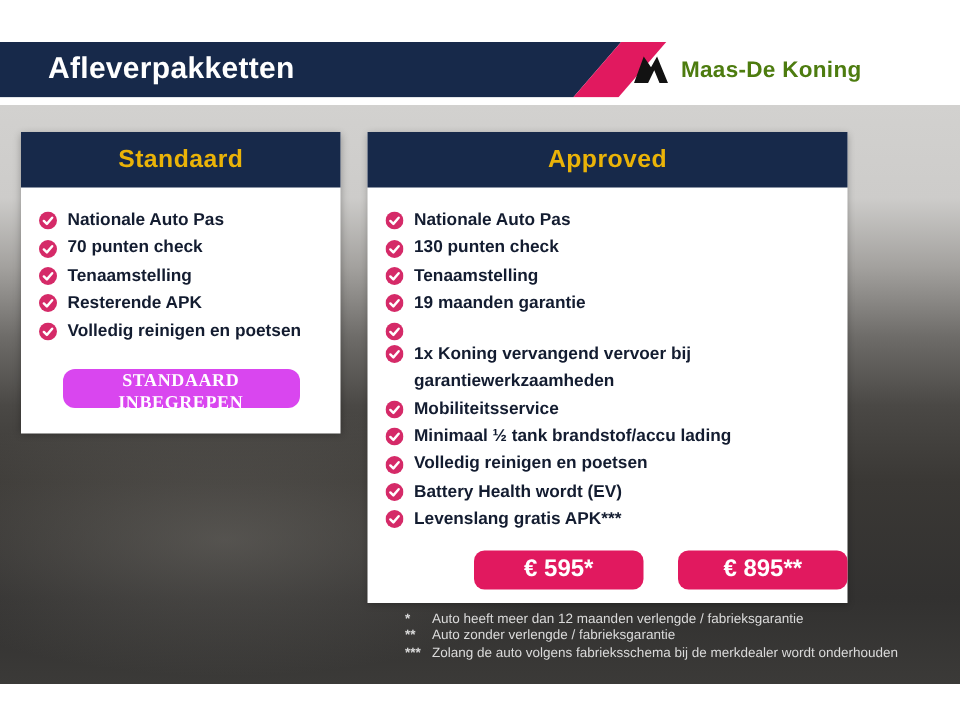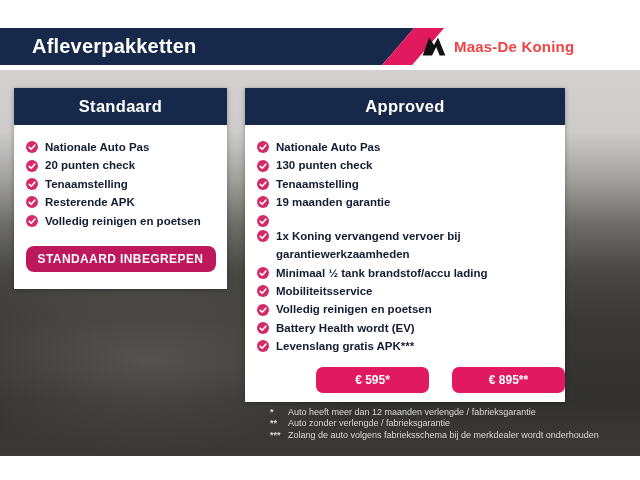--- a/index.html
+++ b/index.html
@@ -51,39 +51,39 @@
     font-weight: bold;
     letter-spacing: 0.2px;
   }
   .brand {
     position: absolute;
     left: 421px; top: 0; height: 37px;
     display: flex; align-items: center; gap: 7px;
   }
   .brand svg { display: block; }
   .brand .brand-name {
-    color: #ef4444;
+    color: #4d7c0f;
     font-size: 15px;
     font-weight: bold;
     letter-spacing: 0.2px;
     white-space: nowrap;
   }
 
   
   .card {
     position: absolute;
     background: #ffffff;
     box-shadow: 0 1px 5px rgba(0,0,0,0.30);
   }
   .card-standaard { left: 14px;  top: 88px; width: 213px; height: 201px; }
   .card-approved  { left: 245px; top: 88px; width: 320px; height: 314px; }
   .card-header {
     height: 37px;
     background: #17294a;
-    color: #ffffff;
+    color: #eab308;
     display: flex; align-items: center; justify-content: center;
     font-size: 16.5px;
     font-weight: bold;
     letter-spacing: 0.3px;
   }
 
   ul.checklist {
     list-style: none;
     margin: 13px 0 0 0;
     padding: 0 12px;
@@ -100,45 +100,45 @@
   ul.checklist .check {
     flex: none;
     width: 12px; height: 12px;
     margin-top: 3.2px;
   }
   ul.checklist .item-text { white-space: pre-line; }
 
   .badge-btn {
     display: block;
     margin: 16px auto 0 auto;
-    width: 190px; height: 26px;
+    width: 158px; height: 26px;
     border: none;
     border-radius: 8px;
-    background: #be185d;
+    background: #d946ef;
     color: #ffffff;
-    font-family: Liberation Sans, sans-serif;
+    font-family: Liberation Serif, serif;
     font-size: 12px;
     font-weight: bold;
     letter-spacing: 0.4px;
     cursor: pointer;
   }
 
   .price-row {
     position: absolute;
     left: 71px; bottom: 9px;
     display: flex; gap: 23px;
   }
   .price-btn {
     min-width: 113px; height: 26px;
     border: none;
     border-radius: 7px;
     background: #e1195f;
     color: #ffffff;
     font-family: "Liberation Sans", sans-serif;
-    font-size: 12px;
+    font-size: 16px;
     font-weight: bold;
     cursor: pointer;
     padding: 0 14px;
   }
 
   
   .footnotes {
     position: absolute;
     left: 270px; top: 407px;
     width: 360px;
@@ -198,21 +198,21 @@
       <li>
         <svg class="check" viewBox="0 0 16 16">
             <use href="#check-icon-def"></use>
           </svg>
         <span class="item-text">Nationale Auto Pas</span>
       </li>
       <li>
         <svg class="check" viewBox="0 0 16 16">
             <use href="#check-icon-def"></use>
           </svg>
-        <span class="item-text">20 punten check</span>
+        <span class="item-text">70 punten check</span>
       </li>
       <li>
         <svg class="check" viewBox="0 0 16 16">
             <use href="#check-icon-def"></use>
           </svg>
         <span class="item-text">Tenaamstelling</span>
       </li>
       <li>
         <svg class="check" viewBox="0 0 16 16">
             <use href="#check-icon-def"></use>
@@ -264,27 +264,27 @@
       <li>
         <svg class="check" viewBox="0 0 16 16">
             <use href="#check-icon-def"></use>
           </svg>
         <span class="item-text">1x Koning vervangend vervoer bij garantiewerkzaamheden</span>
       </li>
       <li>
         <svg class="check" viewBox="0 0 16 16">
             <use href="#check-icon-def"></use>
           </svg>
+        <span class="item-text">Mobiliteitsservice</span>
+      </li>
+      <li>
+        <svg class="check" viewBox="0 0 16 16">
+            <use href="#check-icon-def"></use>
+          </svg>
         <span class="item-text">Minimaal ½ tank brandstof/accu lading</span>
-      </li>
-      <li>
-        <svg class="check" viewBox="0 0 16 16">
-            <use href="#check-icon-def"></use>
-          </svg>
-        <span class="item-text">Mobiliteitsservice</span>
       </li>
       <li>
         <svg class="check" viewBox="0 0 16 16">
             <use href="#check-icon-def"></use>
           </svg>
         <span class="item-text">Volledig reinigen en poetsen</span>
       </li>
       <li>
         <svg class="check" viewBox="0 0 16 16">
             <use href="#check-icon-def"></use>

